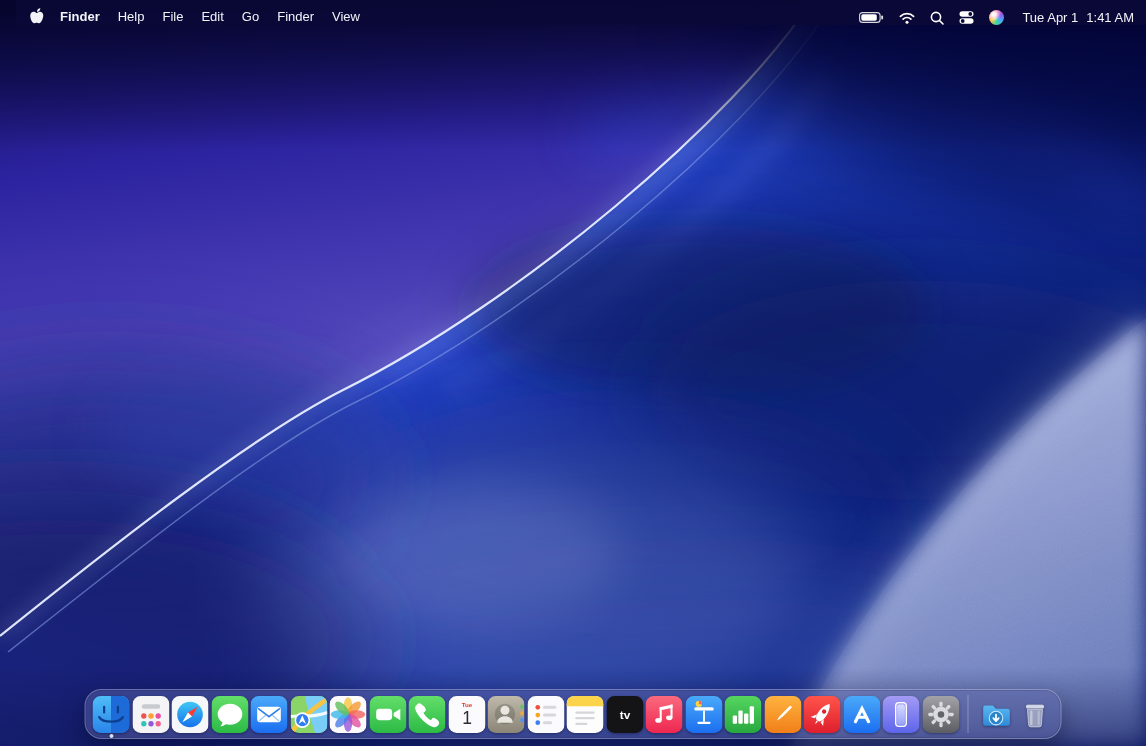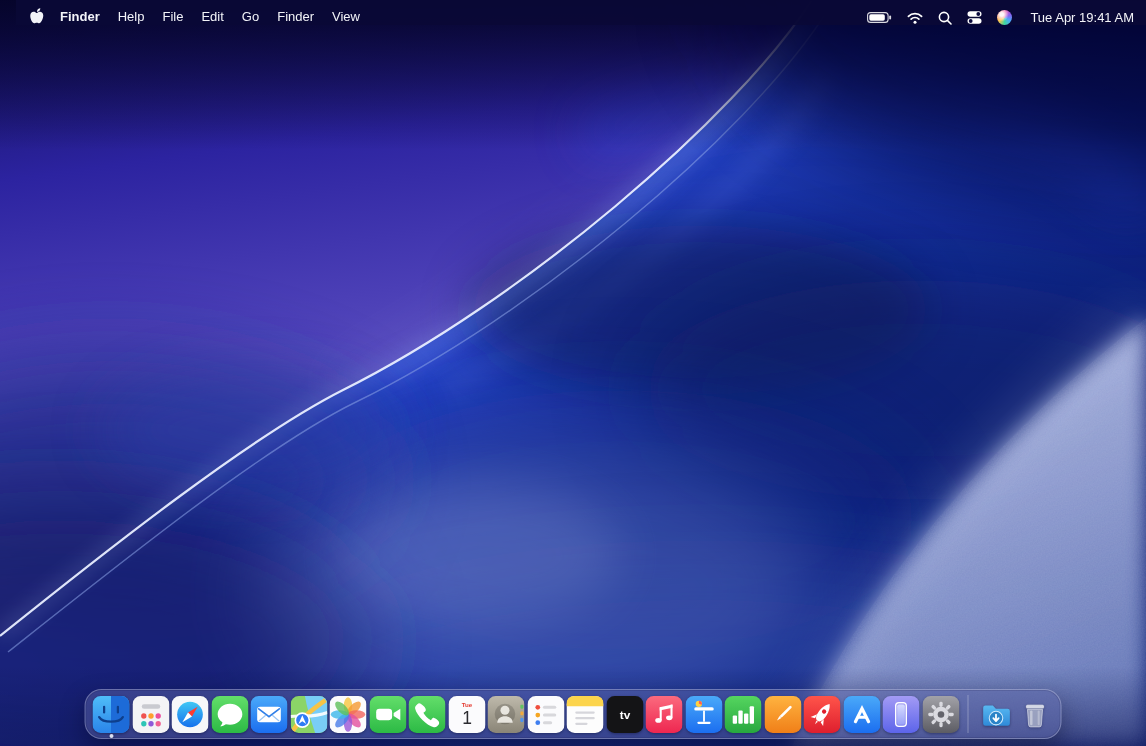--- a/index.html
+++ b/index.html
@@ -23,21 +23,21 @@
   .menu-item.app{font-weight:700;margin-left:3px}
   .apple-wrap{display:flex;align-items:center;padding:0 4px 0 2px}
   .mb-spacer{flex:1}
   .status{display:flex;align-items:center;gap:15px}
   .status svg{display:block}
   .siri-orb{width:15px;height:15px;border-radius:50%;
     background:
       radial-gradient(circle at 32% 30%, rgba(255,255,255,.95) 0 12%, rgba(255,255,255,0) 48%),
       conic-gradient(#f45fa2,#8e5cf0,#4aa8f8,#40d6a0,#ffc24a,#f4735c,#f45fa2);
   }
-  .clock{display:flex;margin-left:3px;white-space:nowrap}
+  .clock{display:flex;gap:8px;margin-left:3px;white-space:nowrap}
 
   
   .dock{
     position:absolute;left:50%;transform:translateX(-50%);top:689px;height:50px;z-index:20;
     display:flex;align-items:center;gap:2.5px;padding:0 7px;box-sizing:border-box;
     background:rgba(98,106,172,.45);
     border:1px solid rgba(255,255,255,.26);
     border-radius:17px;
     box-shadow:0 10px 24px rgba(2,4,30,.38), inset 0 0 0 1px rgba(20,22,60,.15);
   }
@@ -206,21 +206,21 @@
     </svg>
     <svg width="15" height="15" viewBox="0 0 15 15">
       <rect x="0.5" y="1.2" width="14" height="5.6" rx="2.8" fill="#fff"></rect>
       <circle cx="11.3" cy="4" r="1.9" fill="#0b0a3c"></circle>
       <rect x="0.5" y="8.2" width="14" height="5.6" rx="2.8" fill="#fff"></rect>
       <circle cx="3.7" cy="11" r="1.9" fill="#0b0a3c"></circle>
     </svg>
     <span class="siri-orb"></span>
     <span class="clock">
       <span>Tue Apr 1</span>
-      <span>9:41 AM</span>
+      <span>1:41 AM</span>
     </span>
   </div>
 </div>
 
 <div class="dock">
 
   <div class="dock-item" title="Finder">
     <svg viewBox="0 0 36 36">
       <rect width="36" height="36" rx="8" fill="url(#gFind)"></rect>
       <path d="M18,0 H28 a8,8 0 0 1 8,8 V28 a8,8 0 0 1 -8,8 H18 Z" fill="#1d6bd8"></path>

